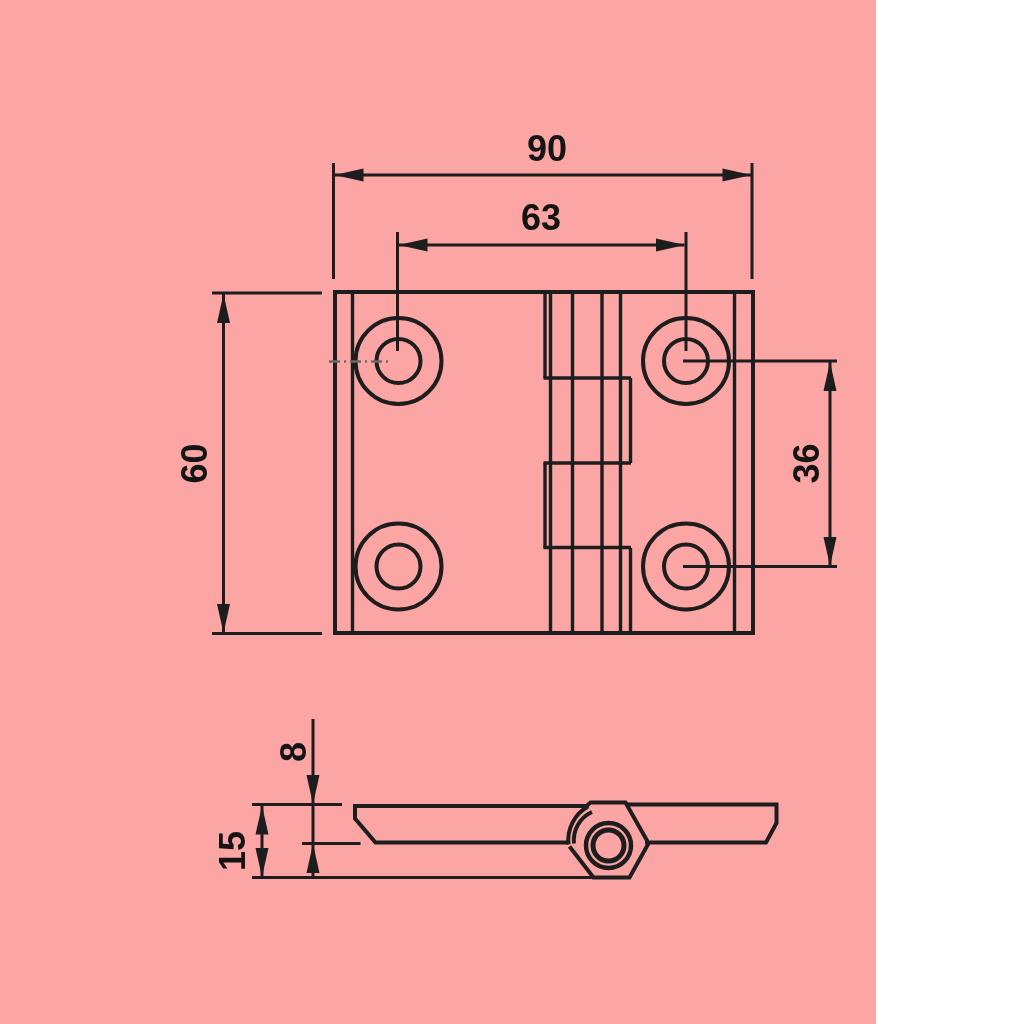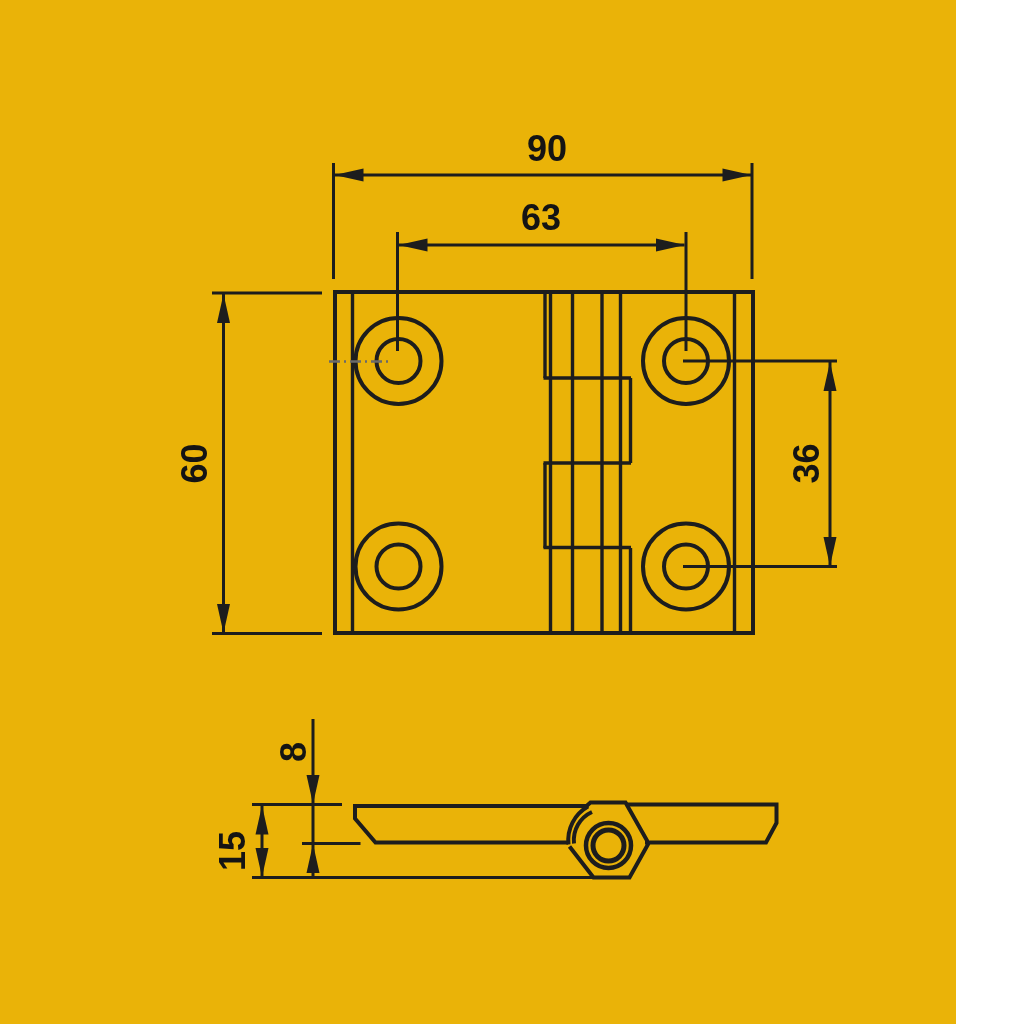--- a/index.html
+++ b/index.html
@@ -5,23 +5,23 @@
   html, body {
     margin: 0;
     padding: 0;
     background: #ffffff;
     width: 1024px;
     height: 1024px;
     overflow: hidden;
   }
   .stage {
     position: relative;
-    width: 956px;
+    width: 876px;
     height: 1024px;
-    background: #eab308;
+    background: #fca5a5;
   }
   svg {
     display: block;
   }
   .ln {
     stroke: #1d1d1d;
     fill: none;
     stroke-linecap: butt;
   }
   .outline { stroke-width: 4; }

